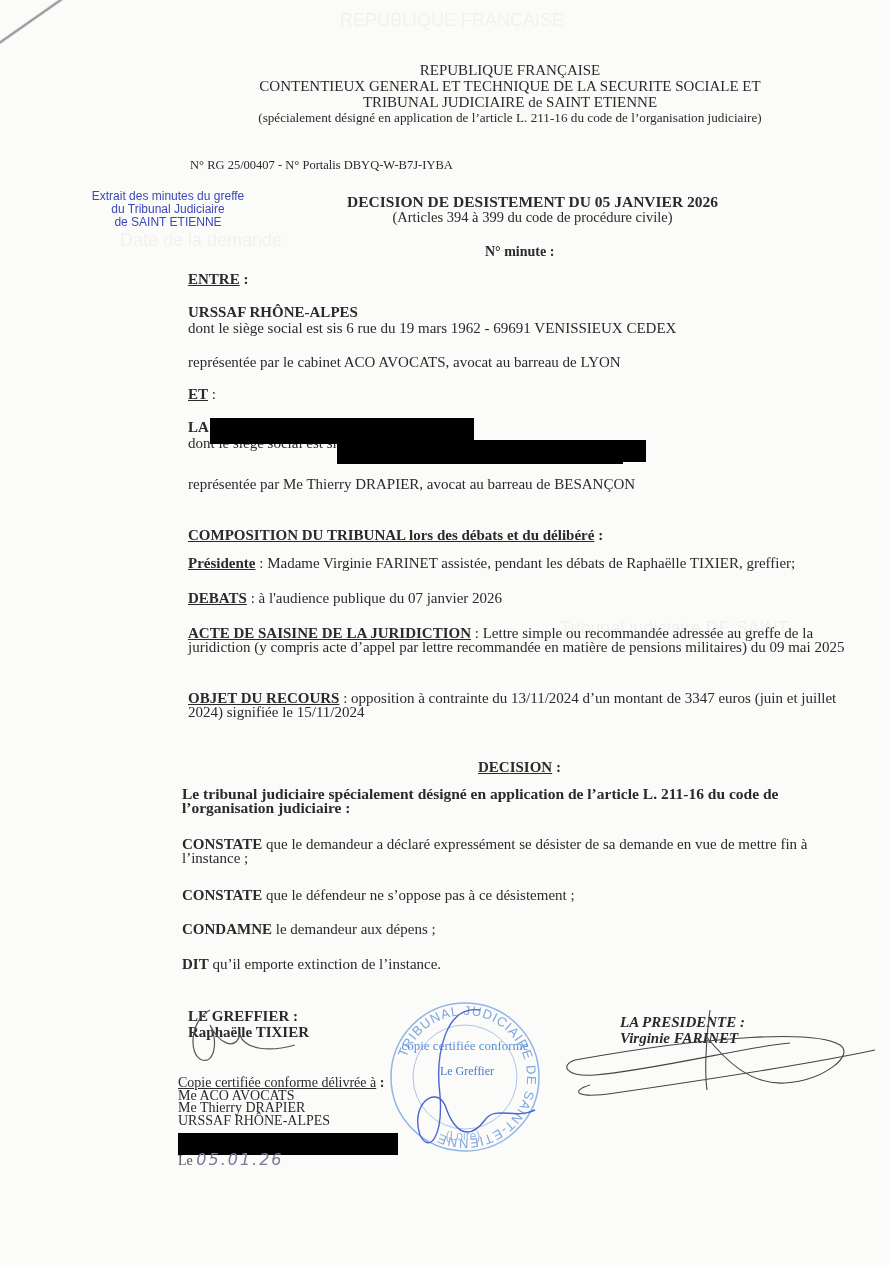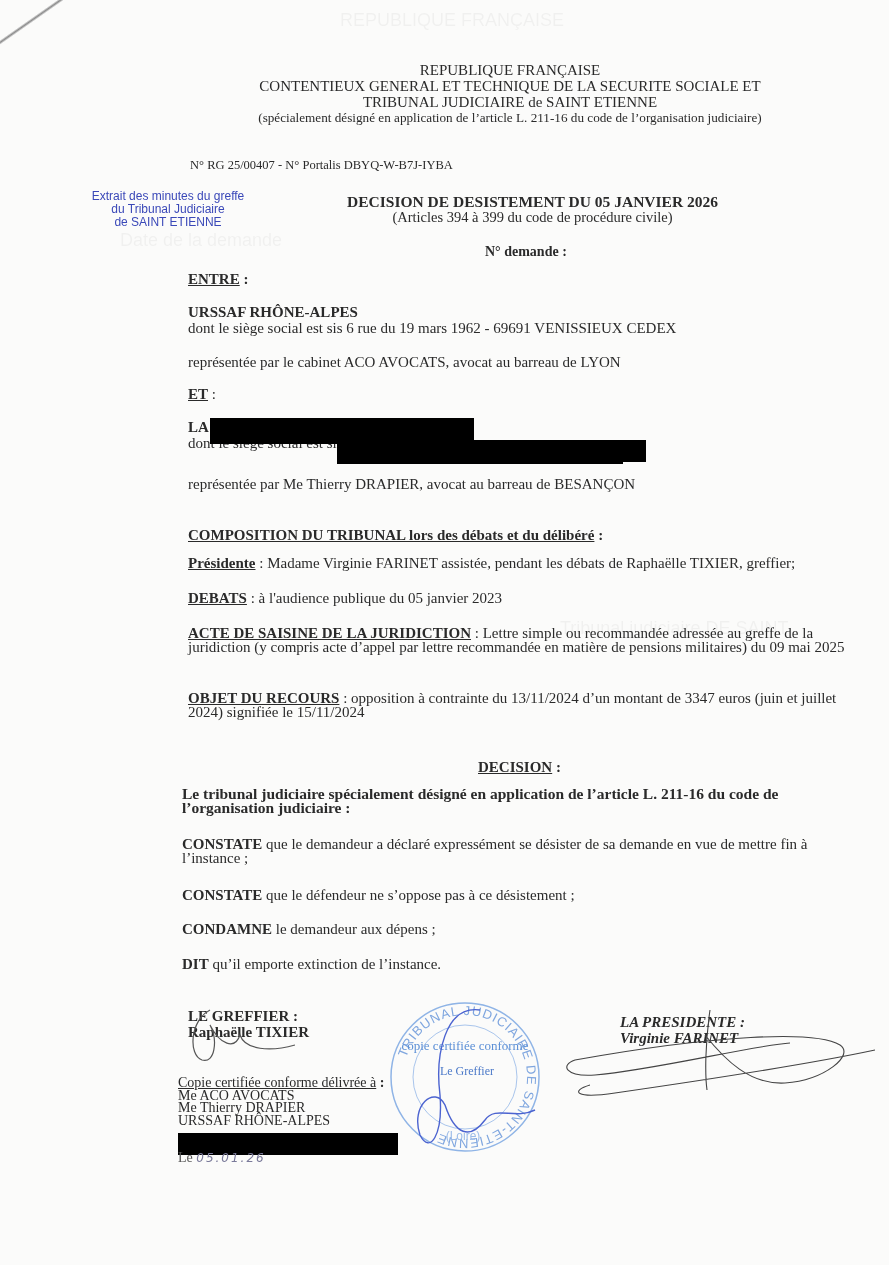--- a/index.html
+++ b/index.html
@@ -31,21 +31,21 @@
   .title .t2 { font-size: 14.5px; line-height: 15px; }
   .minute { position: absolute; top: 244px; left: 485px; font-weight: bold; font-size: 14px; }
   .body { position: absolute; left: 188px; width: 675px; font-size: 15px; line-height: 15px; }
   .u { text-decoration: underline; font-weight: bold; }
   .b { font-weight: bold; }
   .redact { position: absolute; background: #000; }
   .sig-block { position: absolute; font-weight: bold; font-size: 15px; line-height: 16px; }
   .copies { position: absolute; left: 178px; top: 1077px; font-size: 14px; line-height: 12.5px; }
   .copies .head { font-weight: normal; text-decoration: underline; }
   .hand { position: absolute; left: 178px; top: 1150px; font-size: 14px; color: #555; }
-  .hand .ink { font-family: "DejaVu Sans", sans-serif; font-style: italic; color: #7a7a9a; font-size: 12px; letter-spacing: 2px; }
+  .hand .ink { font-family: "DejaVu Sans", sans-serif; font-style: italic; color: #7a7a9a; font-size: 16px; letter-spacing: 2px; }
   svg { position: absolute; overflow: visible; }
 </style>
 </head>
 <body>
 
 <div class="fold"></div>
 
 <div class="ghost" style="top:10px;left:340px;">REPUBLIQUE FRANÇAISE</div>
 <div class="ghost" style="top:230px;left:120px;">Date de la demande</div>
 <div class="ghost" style="top:618px;left:560px;">Tribunal judiciaire DE SAINT</div>
@@ -61,21 +61,21 @@
 <div class="extrait">
   <div>Extrait des minutes du greffe</div>
   <div>du Tribunal Judiciaire</div>
   <div>de SAINT ETIENNE</div>
 </div>
 
 <div class="title">
   <div class="t1">DECISION DE DESISTEMENT DU 05 JANVIER 2026</div>
   <div class="t2">(Articles 394 à 399 du code de procédure civile)</div>
 </div>
-<div class="minute">N° demande :</div>
+<div class="minute">N° minute :</div>
 
 <div class="body" style="top:272px;">
   <span class="u">ENTRE</span><span class="b"> :</span>
 </div>
 <div class="body b" style="top:305px;">URSSAF RHÔNE-ALPES</div>
 <div class="body" style="top:321px;">dont le siège social est sis 6 rue du 19 mars 1962 - 69691 VENISSIEUX CEDEX</div>
 <div class="body" style="top:355px;">représentée par le cabinet ACO AVOCATS, avocat au barreau de LYON</div>
 
 <div class="body" style="top:387px;">
   <span class="u">ET</span><span> :</span>
@@ -87,21 +87,21 @@
 <div class="redact" style="left:470px;top:440px;width:176px;height:22px;"></div>
 <div class="body" style="top:477px;">représentée par Me Thierry DRAPIER, avocat au barreau de BESANÇON</div>
 
 <div class="body" style="top:528px;">
   <span class="u">COMPOSITION DU TRIBUNAL lors des débats et du délibéré</span><span class="b"> :</span>
 </div>
 <div class="body" style="top:556px;">
   <span class="u">Présidente</span><span> : Madame Virginie FARINET assistée, pendant les débats de Raphaëlle TIXIER, greffier;</span>
 </div>
 <div class="body" style="top:591px;">
-  <span class="u">DEBATS</span><span> : à l'audience publique du 05 janvier 2023</span>
+  <span class="u">DEBATS</span><span> : à l'audience publique du 07 janvier 2026</span>
 </div>
 <div class="body" style="top:626px;line-height:14px;">
   <span class="u">ACTE DE SAISINE DE LA JURIDICTION</span><span> : Lettre simple ou recommandée adressée au greffe de la juridiction (y compris acte d’appel par lettre recommandée en matière de pensions militaires) du 09 mai 2025</span>
 </div>
 <div class="body" style="top:691px;line-height:14px;">
   <span class="u">OBJET DU RECOURS</span><span> : opposition à contrainte du 13/11/2024 d’un montant de 3347 euros (juin et juillet 2024) signifiée le 15/11/2024</span>
 </div>
 
 <div class="body" style="top:760px;left:478px;width:200px;">
   <span class="u">DECISION</span><span class="b"> :</span>

